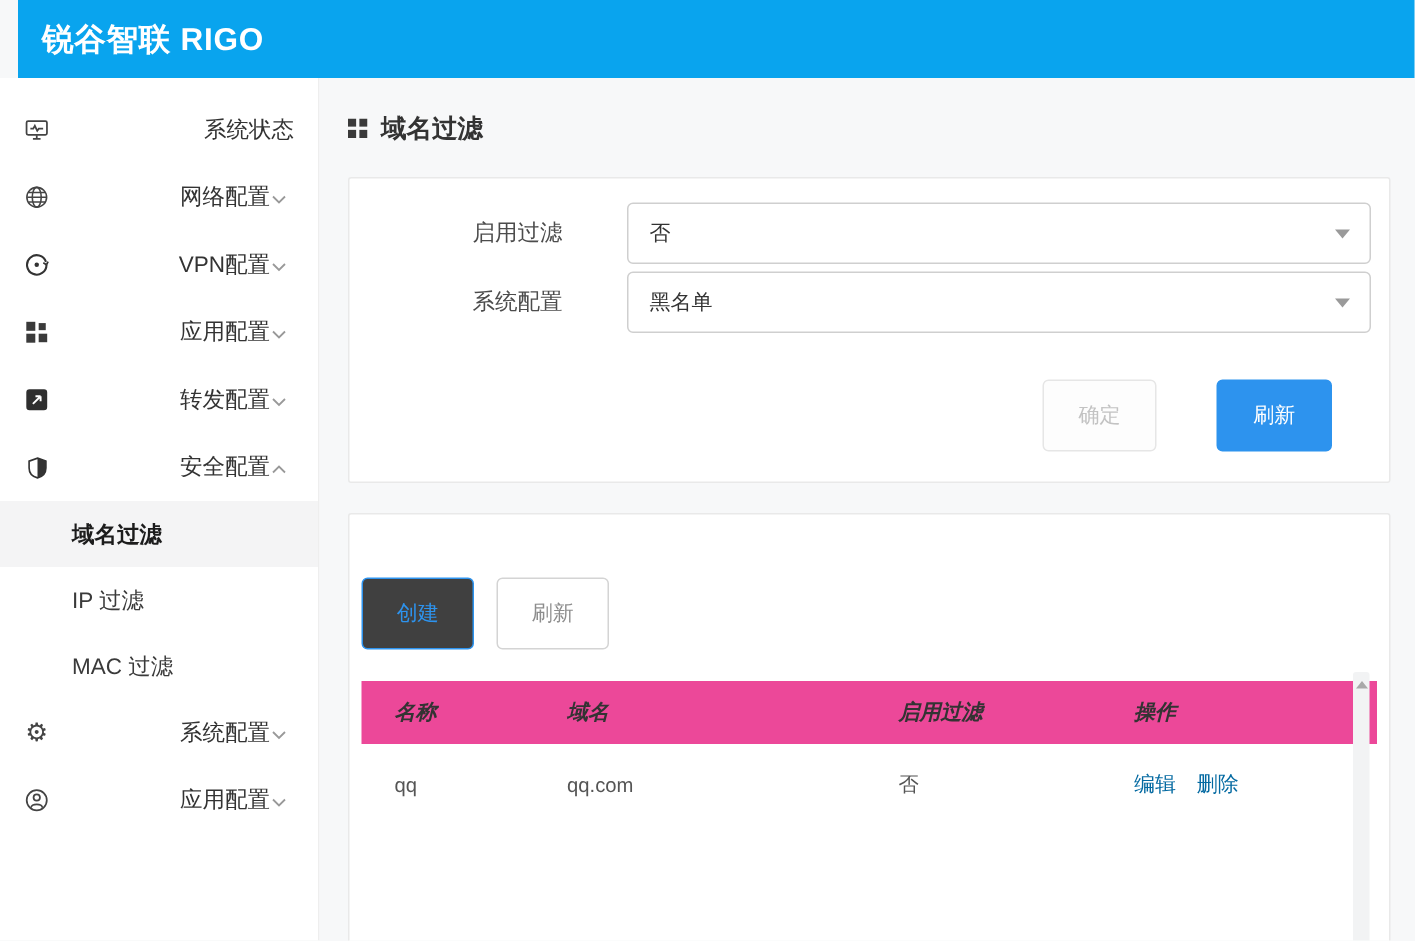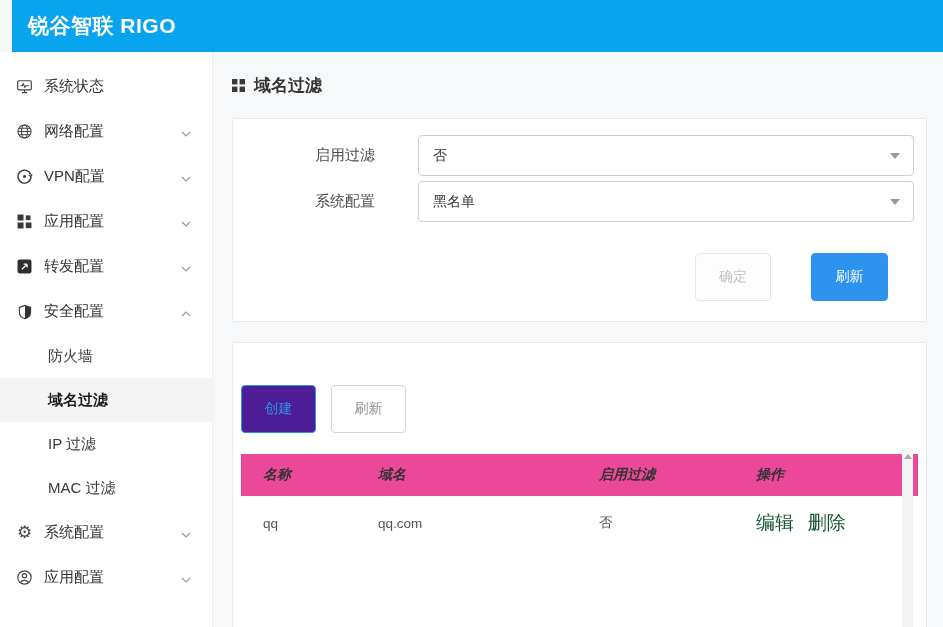--- a/index.html
+++ b/index.html
@@ -15,21 +15,21 @@
   }
   .app-title { color:#fff; font-size:21px; font-weight:bold; letter-spacing:.5px; }
 
   
   .sidebar {
     position:absolute; left:0; top:52px; width:213px; bottom:0;
     background:#fff; border-right:1px solid #eeeeee; padding-top:12px;
   }
   .menu-item {
     height:45px; display:flex; align-items:center; padding:0 16px;
-    font-size:15px; color:#333; cursor:pointer; position:relative;
+    font-size:15px; color:#333; cursor:pointer; position:relative;text-align:right;
   }
   .menu-item .mi-icon { width:17px; height:17px; margin-right:11px; flex:0 0 17px; display:flex; align-items:center; justify-content:center; }
   .menu-item .mi-icon svg { display:block; }
   .menu-item .mi-label { flex:1; }
   .menu-item .mi-chevron { width:12px; height:12px; margin-right:4px; }
   .sub-item {
     height:44px; display:flex; align-items:center; padding-left:48px;
     font-size:15px; color:#3a3a3a; cursor:pointer;
   }
   .sub-item.active { background:#f4f4f5; color:#1c1c1c; font-weight:bold; }
@@ -73,37 +73,37 @@
   .btn-disabled {
     width:76px; background:#fdfdfd; border:1px solid #e6e6e6; color:#c3c3c3;
     cursor:not-allowed;
   }
   .btn-primary {
     width:77px; background:#2d93ee; border:1px solid #2d93ee; color:#fff; margin-left:40px;
   }
   .card-table { margin-top:20px; height:400px; padding:42px 8px 0 8px; position:relative; }
   .table-toolbar { display:flex; }
   .btn-outline-blue {
-    width:75px; background:#4c1d95; border:1px solid #2d93ee; color:#2d93ee;
+    width:75px; background:#404040; border:1px solid #2d93ee; color:#2d93ee;
   }
   .btn-outline-gray {
     width:75px; background:#fff; border:1px solid #d4d4d4; color:#8d8d8d; margin-left:15px;
   }
   .table { margin-top:21px; }
   .t-head {
     display:grid; grid-template-columns:115px 221px 157px 1fr;
     background:#ec4899; height:42px; align-items:center;font-style:italic;
   }
   .t-head .th { font-size:14px; font-weight:bold; color:#333; padding-left:22px; }
   .t-row {
     display:grid; grid-template-columns:115px 221px 157px 1fr;
     height:54px; align-items:center; background:#fff;
   }
   .t-row .td { font-size:13.5px; color:#555; padding-left:22px; }
-  .cell-actions a { color:#14532d; text-decoration:none; font-size:19px; cursor:pointer; }
+  .cell-actions a { color:#0369a1; text-decoration:none; font-size:14px; cursor:pointer; }
   .cell-actions a + a { margin-left:10px; }
 
   .v-scrollbar {
     position:absolute; right:13px; top:105px; width:11px; bottom:0;
     background:#f2f3f4; border-radius:2px;
   }
   .v-scrollbar .up-arrow {
     margin:6px auto 0; width:0; height:0;
     border-left:4px solid transparent; border-right:4px solid transparent;
     border-bottom:5px solid #a9a9a9;
@@ -201,21 +201,20 @@
       </svg>
     </span>
     <span class="mi-label">安全配置</span>
     <span class="mi-chevron">
       <svg width="12" height="12" viewBox="0 0 12 12" fill="none" stroke="#999" stroke-width="1.2">
           <polyline points="2,8 6,4 10,8"></polyline>
         </svg>
     </span>
   </div>
 
-  <div class="sub-item">防火墙</div>
   <div class="sub-item active">域名过滤</div>
   <div class="sub-item">IP 过滤</div>
   <div class="sub-item">MAC 过滤</div>
 
   <div class="menu-item">
     <span class="mi-icon">
         <span class="gear-glyph">⚙</span>
       </span>
     <span class="mi-label">系统配置</span>
     <span class="mi-chevron">

